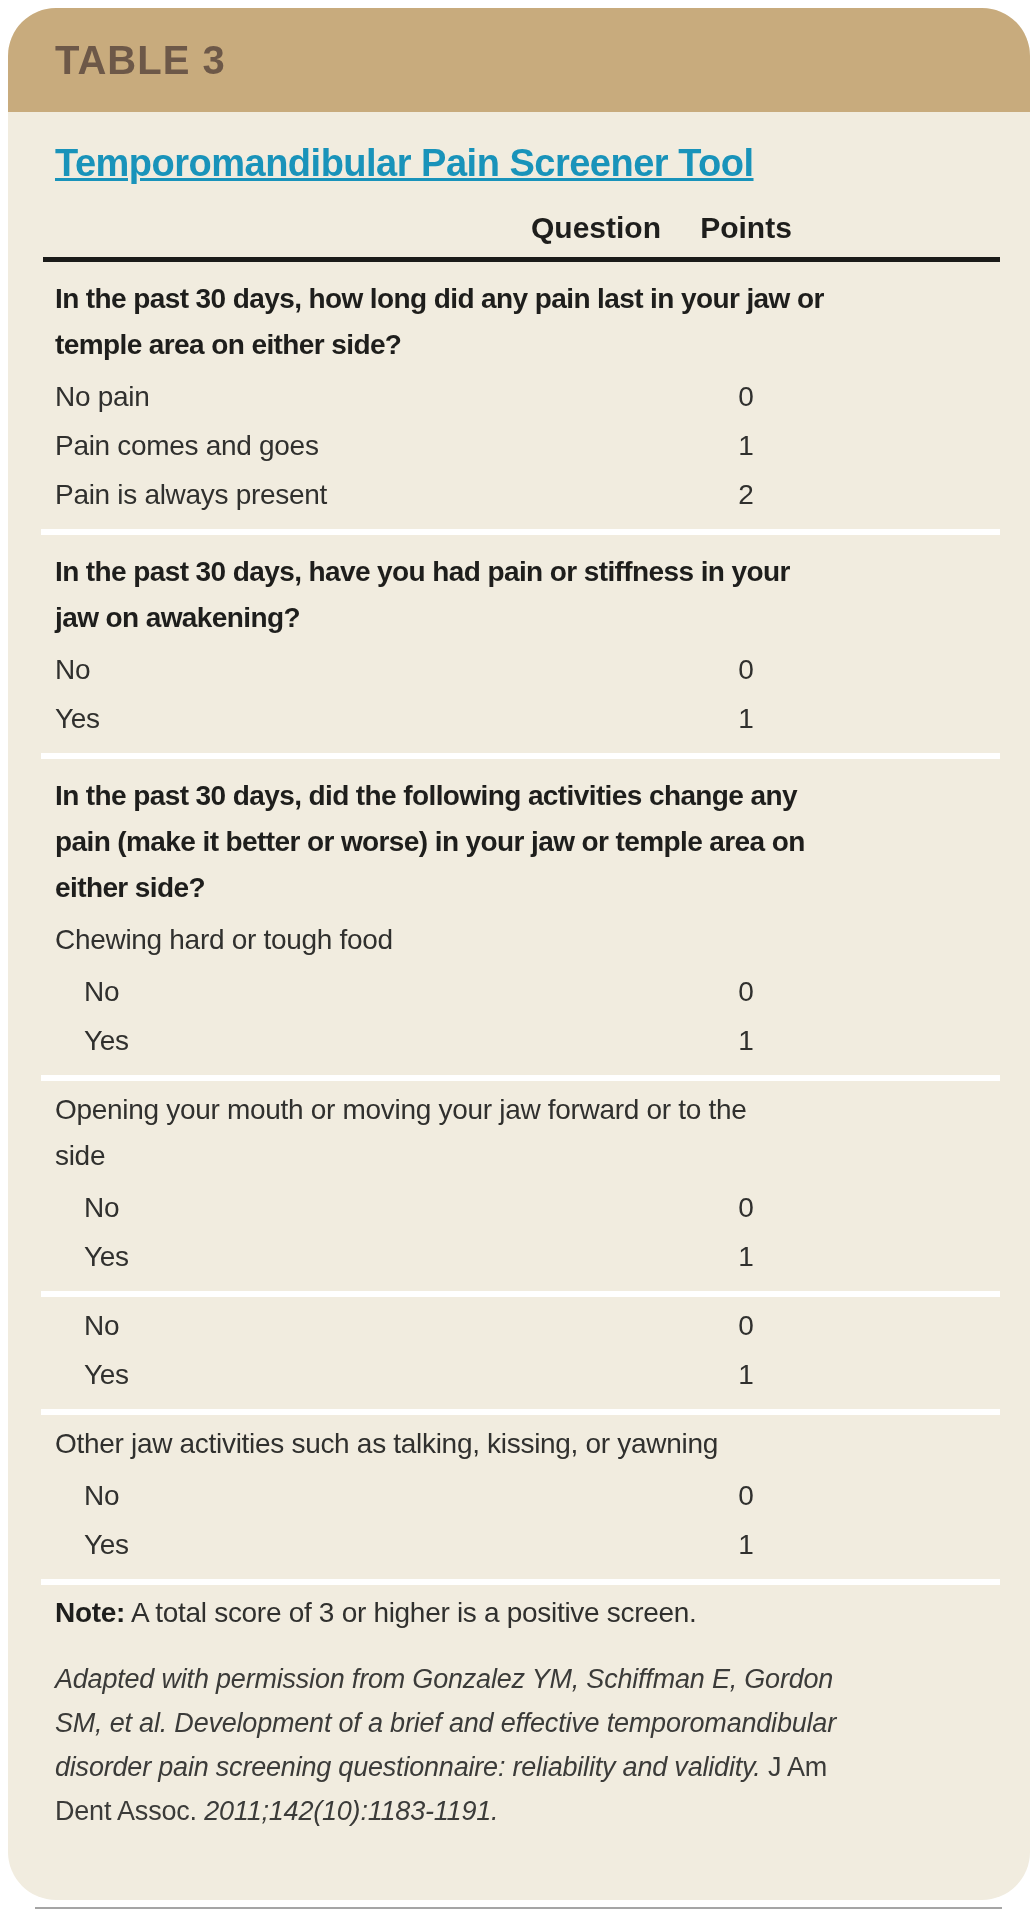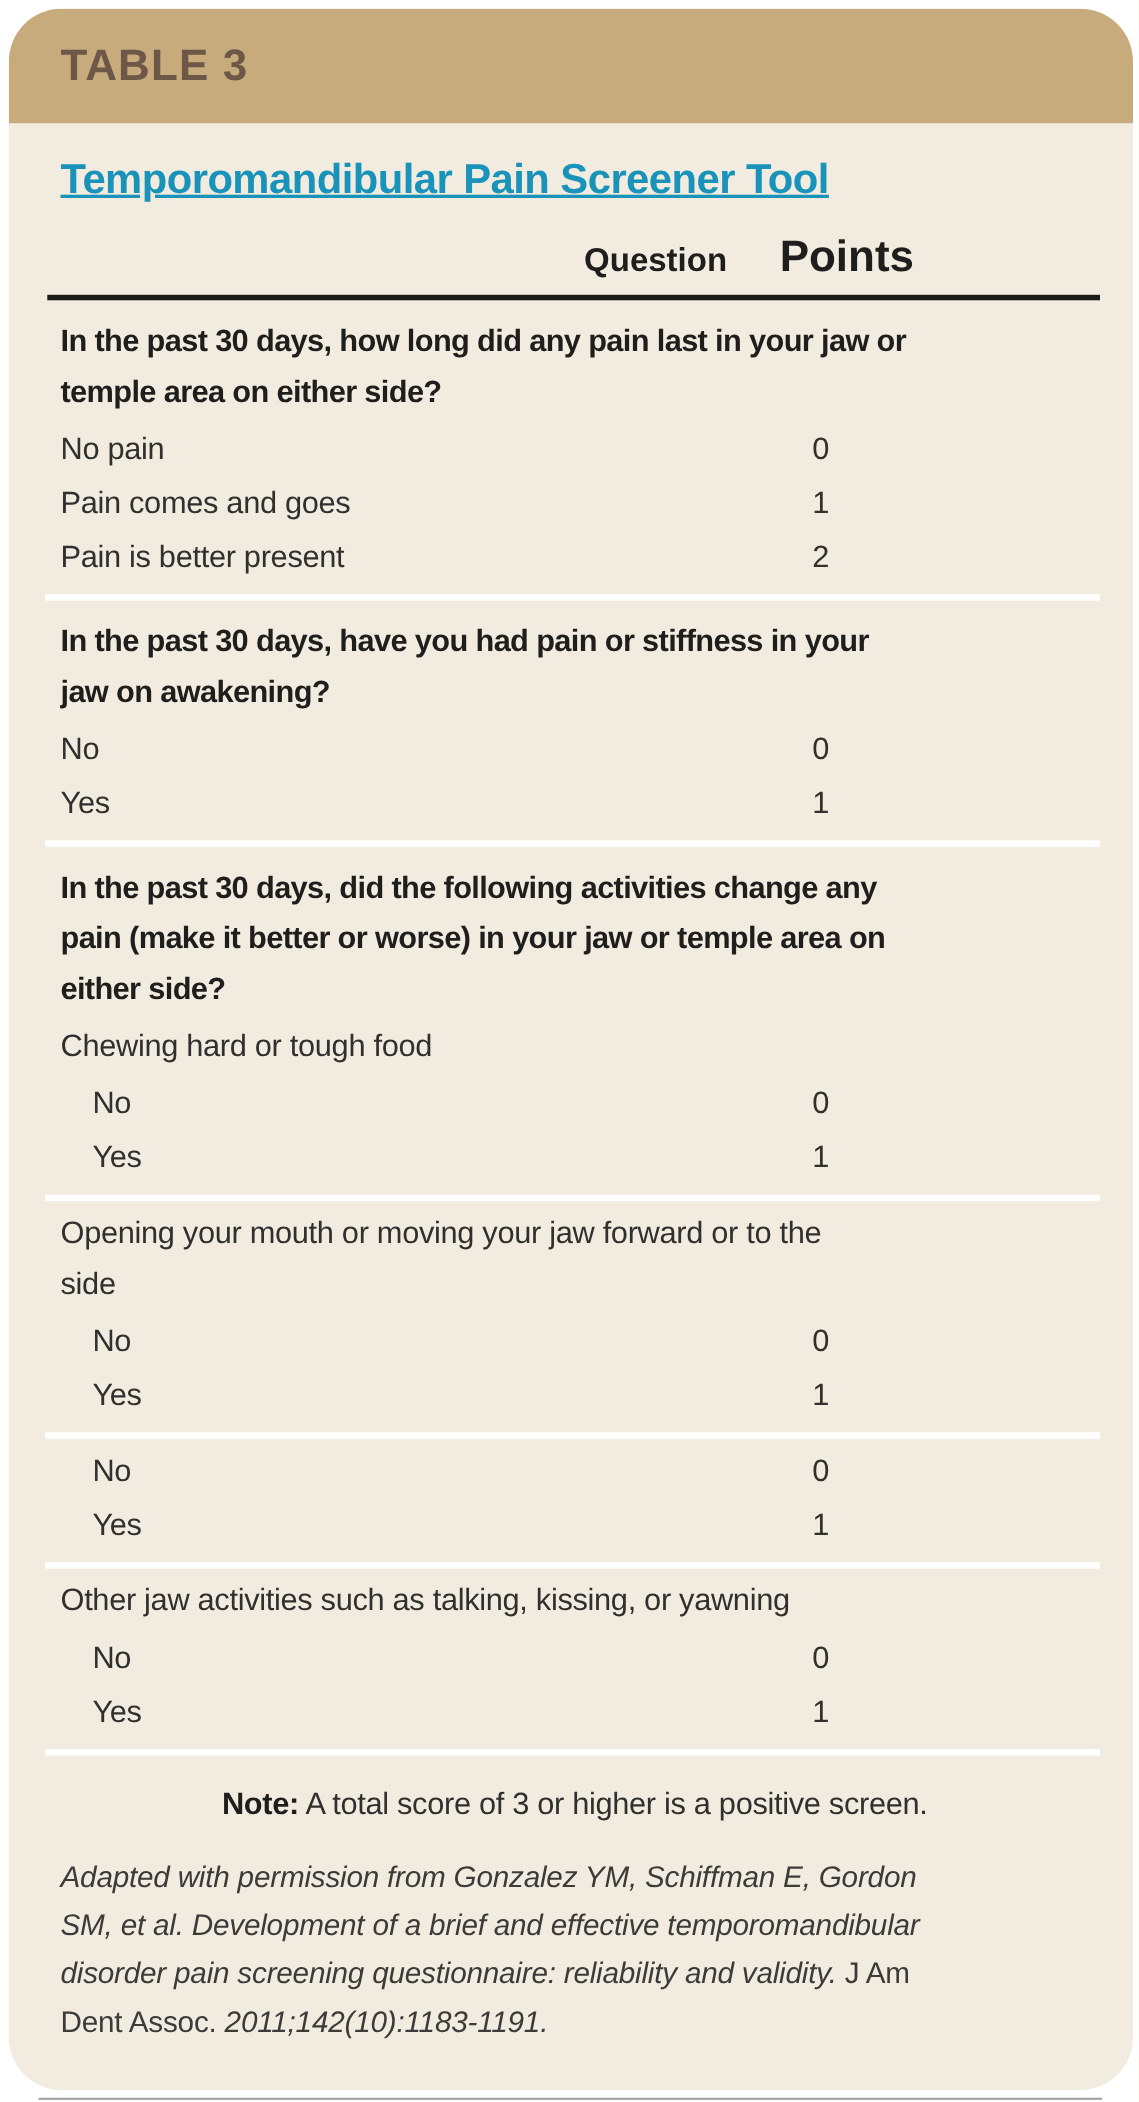--- a/index.html
+++ b/index.html
@@ -20,41 +20,41 @@
   .band-label {
     font-size:40px; font-weight:bold; color:#6d5848; letter-spacing:1px;
   }
   .body { padding:0 40px 0 47px; }
   .title {
     color:#1993ba; font-size:38px; font-weight:bold;
     margin:30px 0 0 0; letter-spacing:-0.5px;text-decoration:underline;
   }
   .cols { display:flex; margin-top:26px; align-items:baseline; }
   .cols .qh { flex:1; font-size:30px; font-weight:bold; color:#1e1e1c;text-align:right; }
-  .cols .ph { width:170px; margin-right:159px; text-align:right;
-              font-size:40px; font-weight:bold; color:#1e1e1c; }
+  .cols .ph { width:170px; margin-right:159px; text-align:center;
+              font-size:30px; font-weight:bold; color:#1e1e1c; }
   .rule { height:5px; background:#1b1b19; margin:12px -10px 0 -12px; }
   .q {
     font-weight:bold; font-size:28px; line-height:46px; color:#1e1e1c;
     white-space:pre-line; margin:14px 0 4px 0; letter-spacing:-0.6px;
   }
   .sub {
     font-size:28px; line-height:46px; color:#30302e;
     white-space:pre-line; margin:6px 0 0 0; letter-spacing:-0.3px;
   }
   .optgroup { margin-top:4px; }
   .opt {
     display:flex; align-items:center; height:49px;
     font-size:28px; color:#30302e; letter-spacing:-0.3px;gap:48px;
   }
   .opt .lbl { flex:1; }
   .opt.indent .lbl { padding-left:29px; }
   .opt .pts { width:170px; margin-right:159px; text-align:center; }
   .divider { height:6px; background:#ffffff; margin:10px -10px 4px -14px; }
-  .note { font-size:28px; color:#30302e; margin-top:28px; letter-spacing:-0.3px;text-align:center; }
+  .note { font-size:28px; color:#30302e; margin-top:12px; letter-spacing:-0.3px; }
   .note .note-label { font-weight:bold; color:#1e1e1c; }
   .cite {
     margin-top:16px; font-size:27px; line-height:44px;
     color:#3b3b39; letter-spacing:-0.2px;
   }
   .cite .it { font-style:italic; }
   .cite .rm { font-style:normal; }
   .hairline {
     position:absolute; left:35px; right:33px; bottom:2px;
     height:2px; background:#a5a5a5;
@@ -83,21 +83,21 @@
       <div class="optgroup">
         <div class="opt">
           <span class="lbl">No pain</span>
           <span class="pts">0</span>
         </div>
         <div class="opt">
           <span class="lbl">Pain comes and goes</span>
           <span class="pts">1</span>
         </div>
         <div class="opt">
-          <span class="lbl">Pain is better present</span>
+          <span class="lbl">Pain is always present</span>
           <span class="pts">2</span>
         </div>
       </div>
       <div class="divider"></div>
     </section>
 
     <section>
       <p class="q">In the past 30 days, have you had pain or stiffness in your
 jaw on awakening?</p>
       <div class="optgroup">

